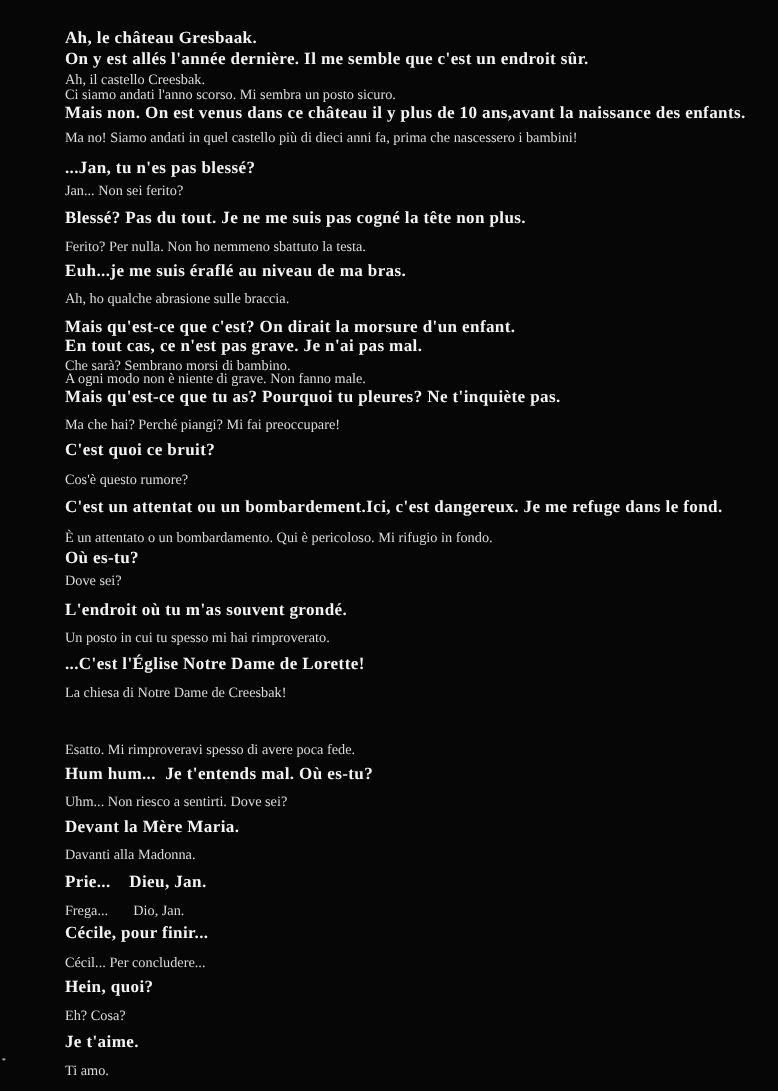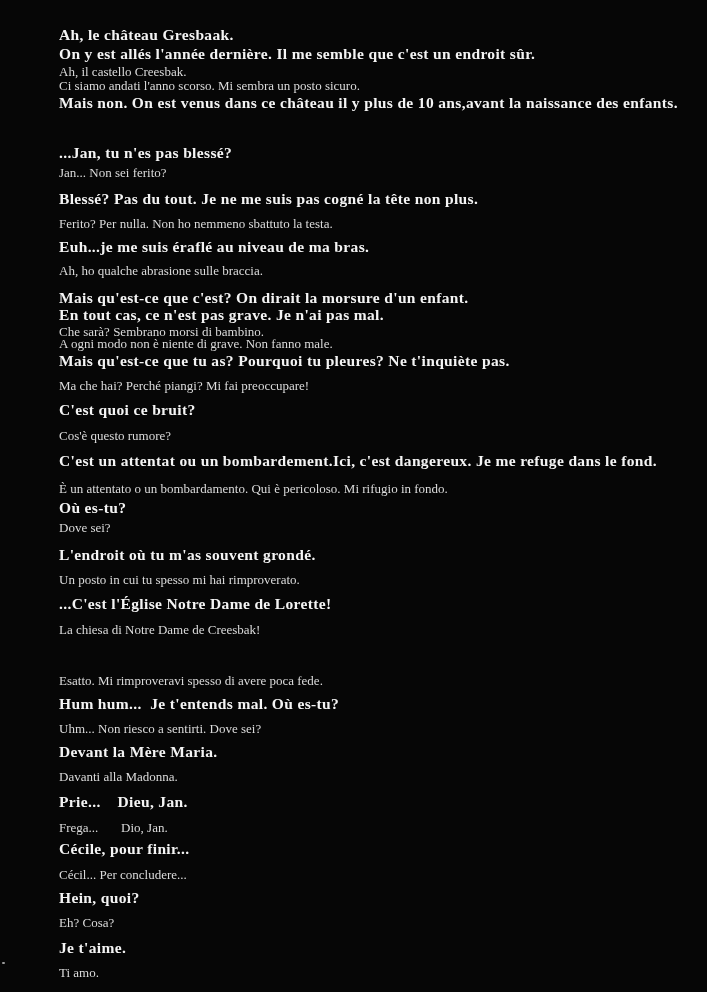--- a/index.html
+++ b/index.html
@@ -48,20 +48,21 @@
   </style>
 </head>
 <body>
 
 <div class="page">
   <div class="line fr" style="top:27px">Ah, le château Gresbaak.</div>
   <div class="line fr" style="top:46px">On y est allés l'année dernière. Il me semble que c'est un endroit sûr.</div>
   <div class="line it" style="top:65px">Ah, il castello Creesbak.</div>
   <div class="line it" style="top:79px">Ci siamo andati l'anno scorso. Mi sembra un posto sicuro.</div>
   <div class="line fr" style="top:95px">Mais non. On est venus dans ce château il y plus de 10 ans,avant la naissance des enfants.</div>
+  <div class="line it" style="top:118px">Ma no! Siamo andati in quel castello più di dieci anni fa, prima che nascessero i bambini!</div>
   <div class="line fr" style="top:145px">...Jan, tu n'es pas blessé?</div>
   <div class="line it" style="top:166px">Jan... Non sei ferito?</div>
   <div class="line fr" style="top:191px">Blessé? Pas du tout. Je ne me suis pas cogné la tête non plus.</div>
   <div class="line it" style="top:217px">Ferito? Per nulla. Non ho nemmeno sbattuto la testa.</div>
   <div class="line fr" style="top:239px">Euh...je me suis éraflé au niveau de ma bras.</div>
   <div class="line it" style="top:264px">Ah, ho qualche abrasione sulle braccia.</div>
   <div class="line fr" style="top:290px">Mais qu'est-ce que c'est? On dirait la morsure d'un enfant.</div>
   <div class="line fr" style="top:307px">En tout cas, ce n'est pas grave. Je n'ai pas mal.</div>
   <div class="line it" style="top:325px">Che sarà? Sembrano morsi di bambino.</div>
   <div class="line it" style="top:337px">A ogni modo non è niente di grave. Non fanno male.</div>

